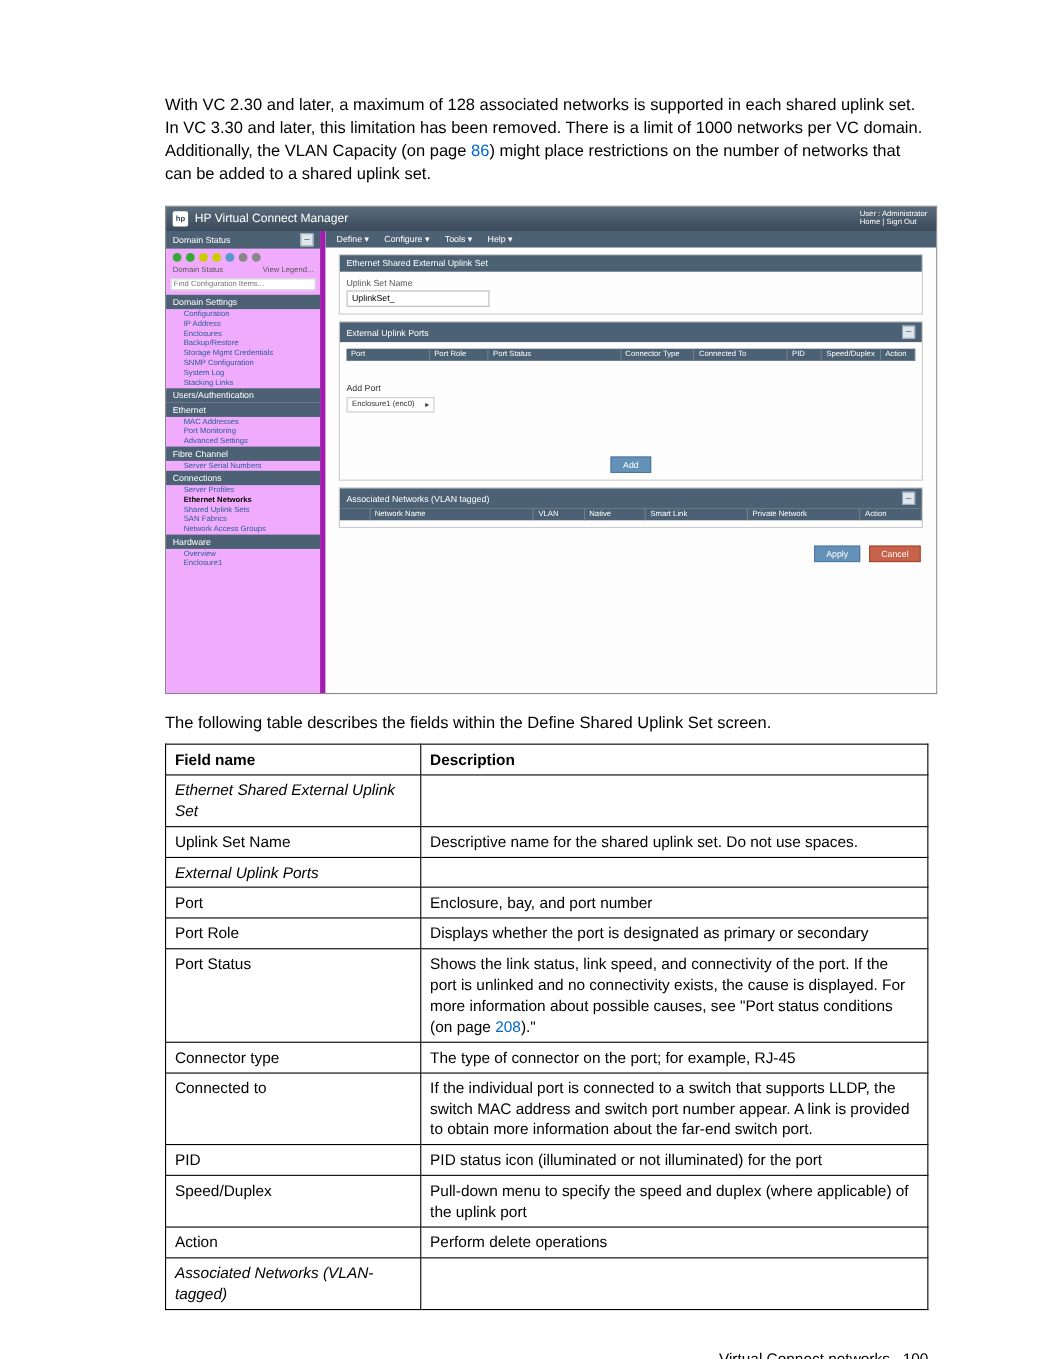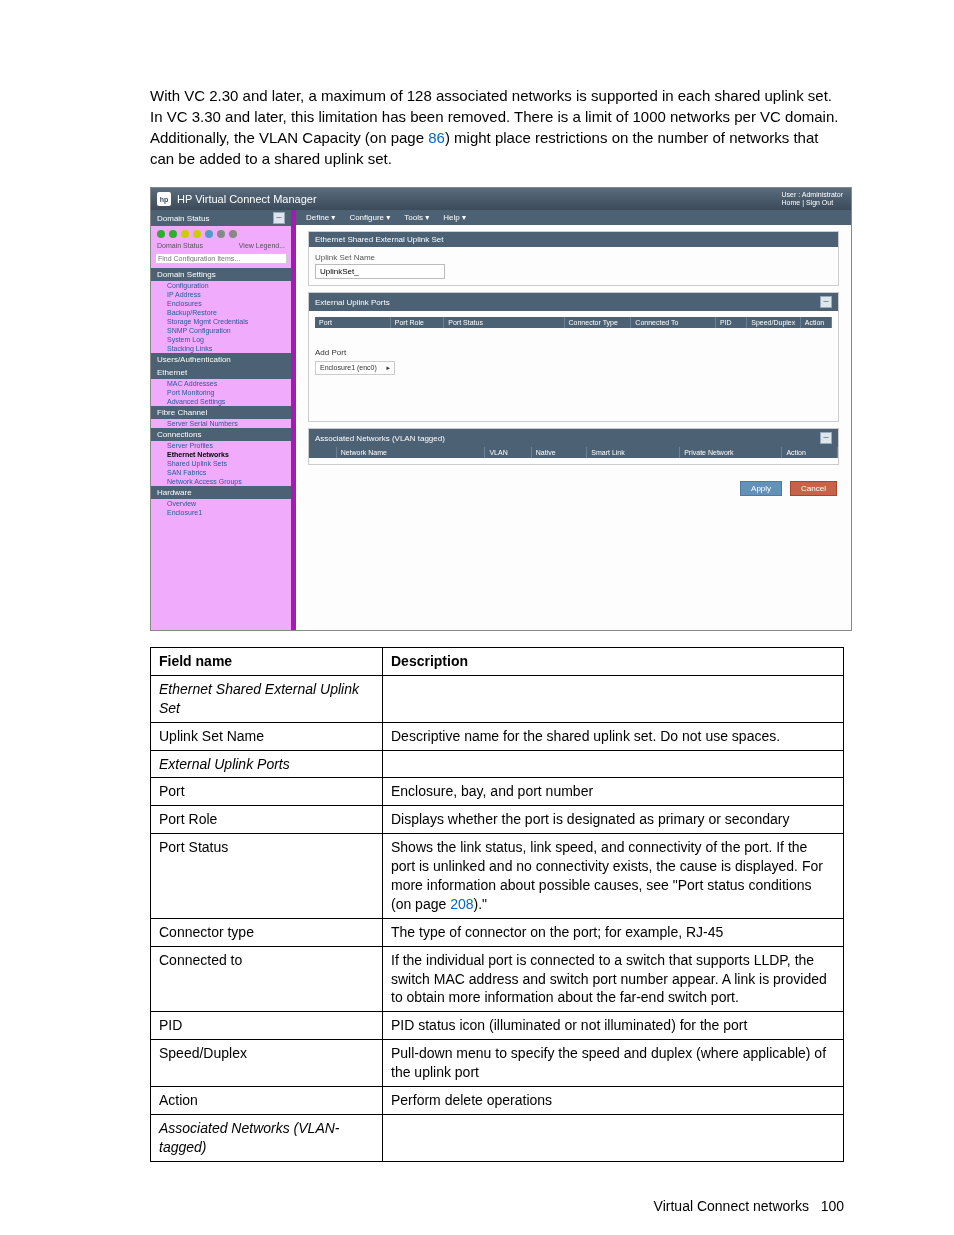--- a/index.html
+++ b/index.html
@@ -192,20 +192,23 @@
                 <div style="width: 5%;">PID</div>
                 <div style="width: 10%;">Speed/Duplex</div>
                 <div style="width: 5%;">Action</div>
               </div>
             <div class="addport">Add Port</div>
             <div class="encl-box">
               <span>Enclosure1 (enc0)</span>
               <span>▸</span>
             </div>
             <div style="height:40px"></div>
+            <div style="text-align:center">
+              <button class="btn-sm">Add</button>
+            </div>
           </div>
         </div>
 
         <div class="panel">
           <div class="phead">
             <span>Associated Networks (VLAN tagged)</span>
             <span class="collapse-btn">–</span>
           </div>
           <div class="thead" id="p3-thead">
               <div style="width: 4%;"></div>
@@ -219,20 +222,21 @@
           <div style="height:6px"></div>
         </div>
         <div class="buttons-row">
           <button class="btn-sm">Apply</button>
           <button class="btn-sm cancel">Cancel</button>
         </div>
       </div>
     </div>
   </div>
 
+  <p class="post-text">The following table describes the fields within the Define Shared Uplink Set screen.</p>
 
   <table class="desc">
     <thead>
       <tr>
         <th style="width:215px">Field name</th>
         <th>Description</th>
       </tr>
     </thead>
     <tbody id="desc-body">
         <tr>

